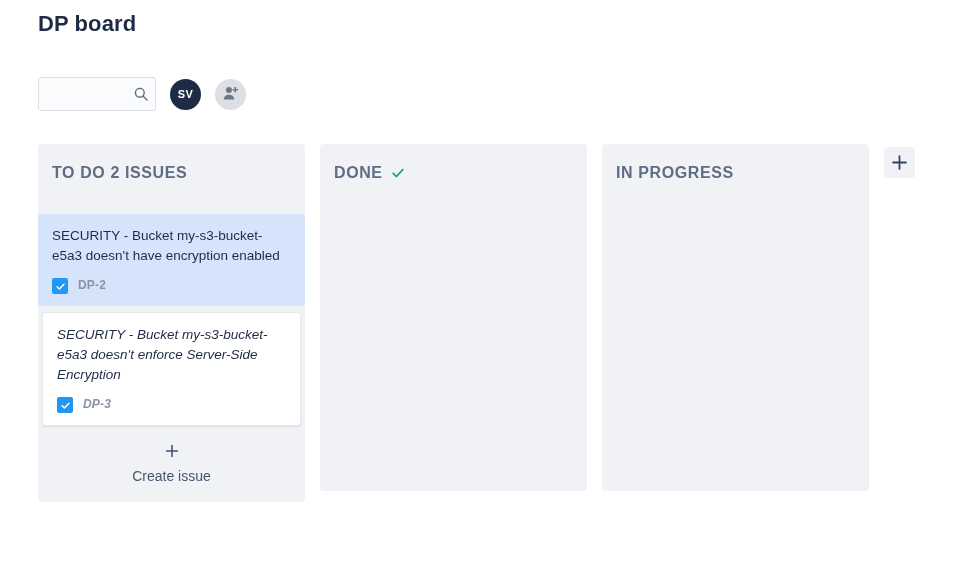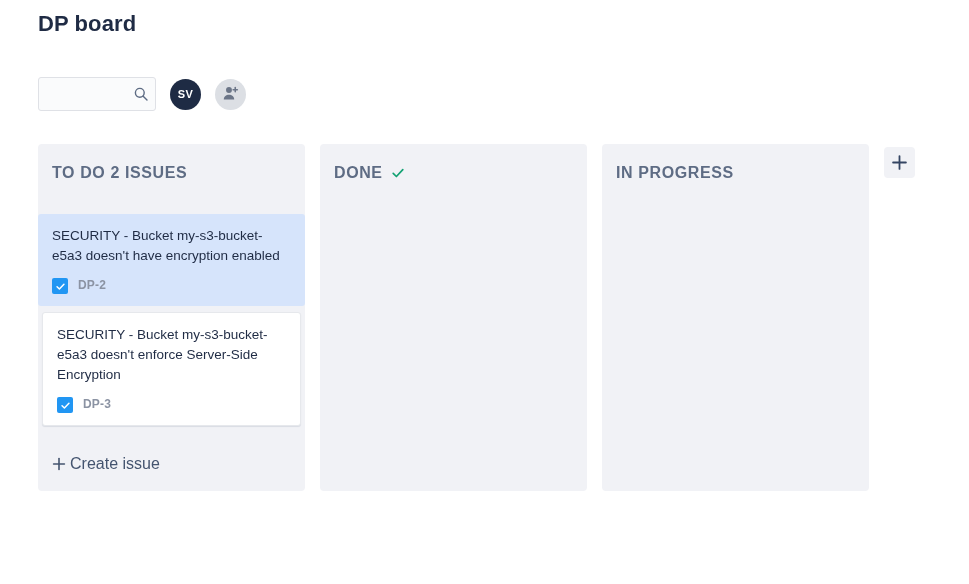--- a/index.html
+++ b/index.html
@@ -109,20 +109,21 @@
     background: #d6e4fb;
     margin: 16px 0 6px 0;
     border-radius: 3px;
   }
   .card-plain {
     background: #ffffff;
     border: 1px solid #e6e8ec;
     border-radius: 3px;
     margin: 0 4px 6px 4px;
     box-shadow: 0 1px 1px rgba(9,30,66,0.10);
+    font-style: italic;
   }
   .card-title {
     font-size: 13.5px;
     line-height: 20px;
     color: #1f2b44;
     margin-bottom: 12px;
   }
   .card-meta {
     display: flex;
     align-items: flex-start;
@@ -140,26 +141,27 @@
   .card-key {
     font-size: 12px;
     font-weight: bold;
     color: #8b93a3;
     letter-spacing: 0.2px;
   }
 
   .create-issue {
     display: flex;
     align-items: center;
-    gap: 4px;
+    gap: 10px;
     padding: 12px 14px 12px 14px;
-    font-size: 16px;
+    font-size: 14px;
     color: #44546f;
     cursor: pointer;
     margin-top: auto;
+    flex-direction: column;
   }
   .plus-small { width: 14px; height: 14px; display: block; flex: none; }
 
   .add-column {
     width: 31px; height: 31px;
     background: #f1f2f6;
     border-radius: 4px;
     display: flex;
     align-items: center;
     justify-content: center;

